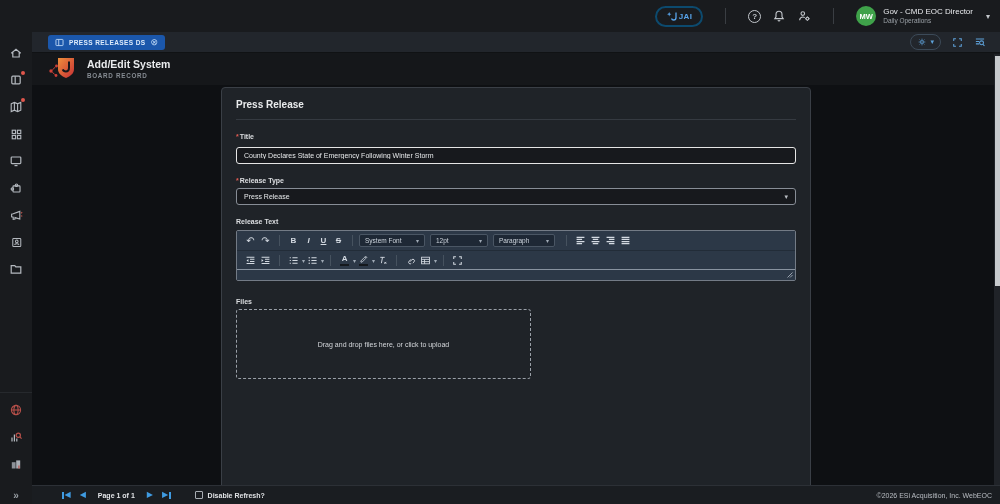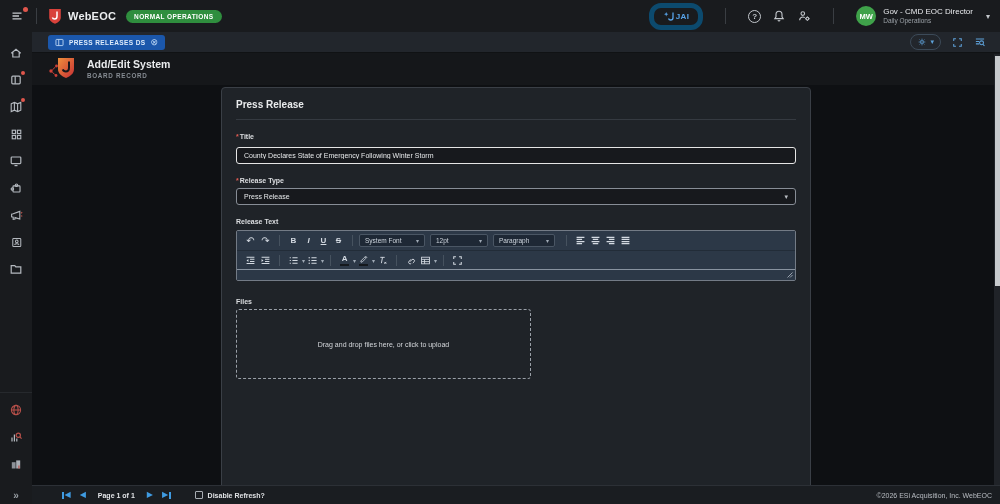--- a/index.html
+++ b/index.html
@@ -12,21 +12,21 @@
             display:flex; align-items:center; padding:0 10px; z-index:30; }
   .tb-left { display:flex; align-items:center; }
   .icon-btn { position:relative; display:flex; align-items:center; justify-content:center; color:#c3c7cc; cursor:pointer; }
   .red-dot { position:absolute; top:-2px; right:-3px; width:5px; height:5px; border-radius:50%; background:#e0564c; }
   .vdiv { width:1px; height:16px; background:#3a3e43; margin:0 11px; }
   .brand { display:flex; align-items:center; gap:6px; }
   .app-name { font-size:11px; font-weight:bold; color:#eceef0; letter-spacing:.2px; }
   .status-badge { margin-left:10px; background:#2f8e3e; color:#fff; font-size:6.5px; font-weight:bold;
                   letter-spacing:.4px; padding:3px 8px; border-radius:9px; }
   .tb-right { margin-left:auto; display:flex; align-items:center; gap:11px; }
-  .jai-btn { display:flex; align-items:center; border:5px solid #0c4a6e; border-radius:12px;
+  .jai-btn { display:flex; align-items:center; border:2px solid #0c4a6e; border-radius:12px;
              padding:3px 9px; color:#58a4ea; cursor:pointer; }
   .jai-btn .jai-label { font-size:8px; font-weight:bold; letter-spacing:.3px; }
   .qcircle { width:13px; height:13px; border:1.2px solid #c3c7cc; border-radius:50%; display:flex;
              align-items:center; justify-content:center; font-size:8px; font-weight:bold; color:#c3c7cc; }
   .avatar { width:20px; height:20px; border-radius:50%; background:#3fa24a; color:#fff; font-size:7.5px;
             font-weight:bold; display:flex; align-items:center; justify-content:center; }
   .user-menu { display:flex; align-items:center; gap:7px; cursor:pointer; }
   .user-text { display:flex; flex-direction:column; line-height:1.25; }
   .user-name { font-size:8px; font-weight:normal; color:#e8eaed; }
   .user-role { font-size:6.5px; color:#9aa0a6; }
@@ -120,37 +120,20 @@
   .scroll-thumb { position:absolute; top:2px; left:0.5px; width:5px; height:230px; background:#c7cacd; cursor:grab; }
 
   svg { display:block; }
 </style>
 </head>
 <body>
 
 <div class="app">
 
   <header class="topbar">
-    <div class="tb-left">
-      <span class="icon-btn">
-        <svg width="15" height="14" viewBox="0 0 14 14" stroke="currentColor" stroke-width="1.3" fill="none">
-            <path d="M2 4.2h9M2 7h6.5M2 9.8h9"></path>
-          </svg>
-        <span class="red-dot"></span>
-      </span>
-      <span class="vdiv"></span>
-      <div class="brand">
-        <svg width="14" height="16" viewBox="0 0 14 16">
-            <path d="M1.2 1h11.6v8.2c0 3.4-2.6 5.3-5.8 6.6C3.8 14.5 1.2 12.6 1.2 9.2z" fill="#d9423b"></path>
-            <path d="M9 3.4v4.8c0 1.8-1 2.8-2.4 2.8-1.1 0-1.9-.5-2.2-1.5" stroke="#fff" stroke-width="1.5" fill="none"></path>
-          </svg>
-        <span class="app-name">WebEOC</span>
-      </div>
-      <span class="status-badge">NORMAL OPERATIONS</span>
-    </div>
     <div class="tb-right">
       <div class="jai-btn">
         <svg width="13" height="11" viewBox="0 0 13 11">
             <path d="M3.2 1l.6 1.6 1.6.6-1.6.6-.6 1.6-.6-1.6L1 3.2l1.6-.6z" fill="currentColor"></path>
             <path d="M10 1.6v4.8c0 1.7-.9 2.6-2.3 2.6-1.1 0-1.9-.5-2.2-1.5" stroke="currentColor" stroke-width="1.3" fill="none"></path>
           </svg>
         <span class="jai-label">JAI</span>
       </div>
       <span class="vdiv"></span>
       <span class="icon-btn">

